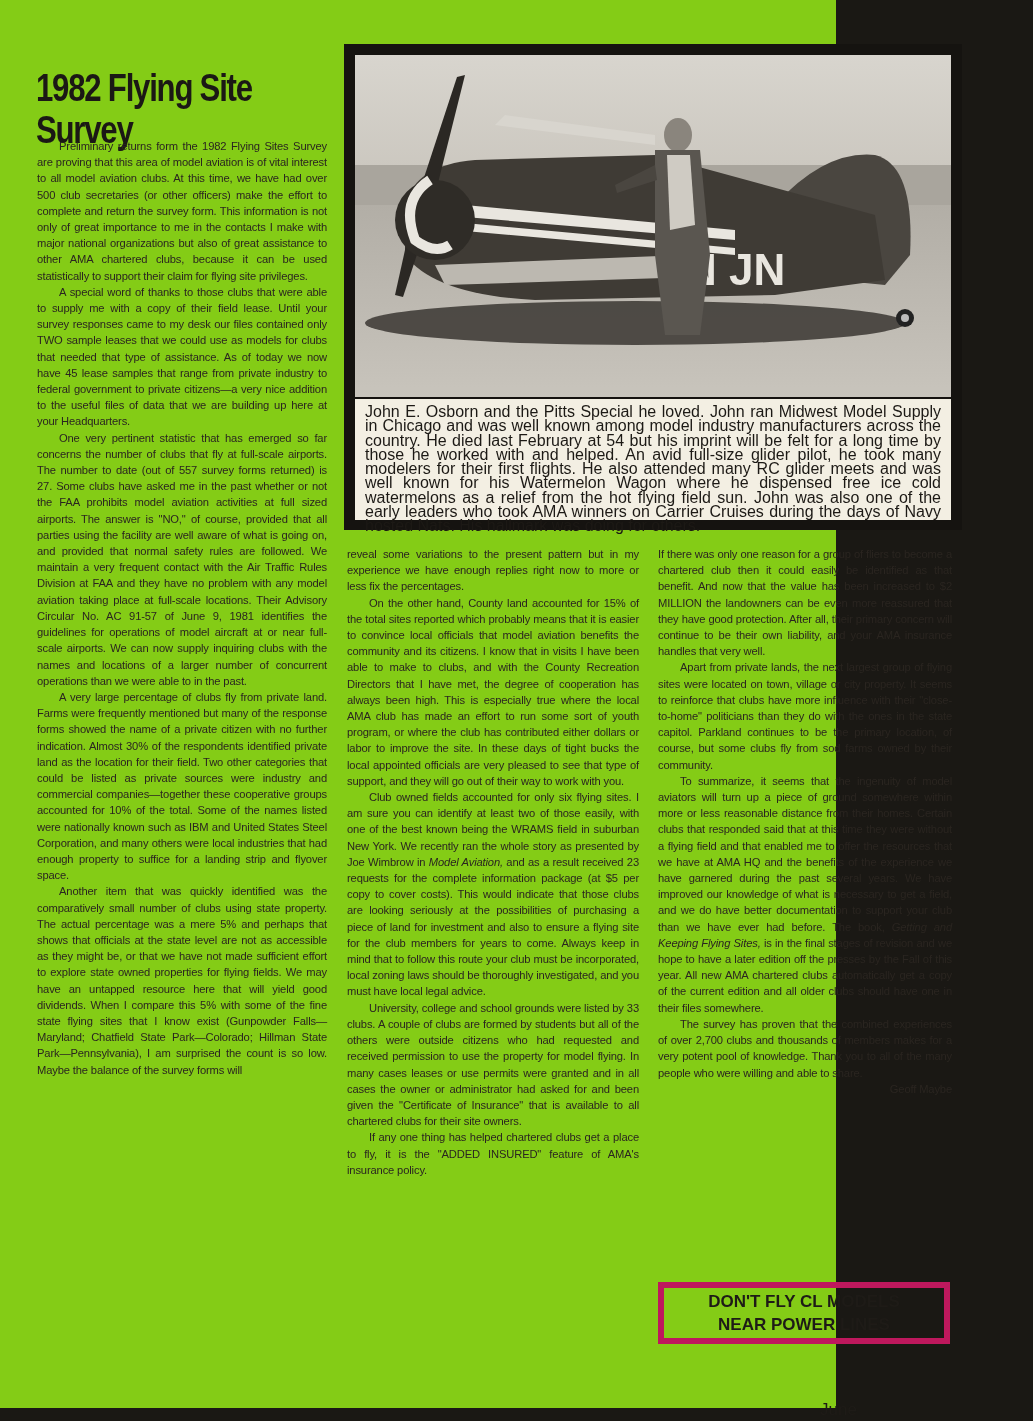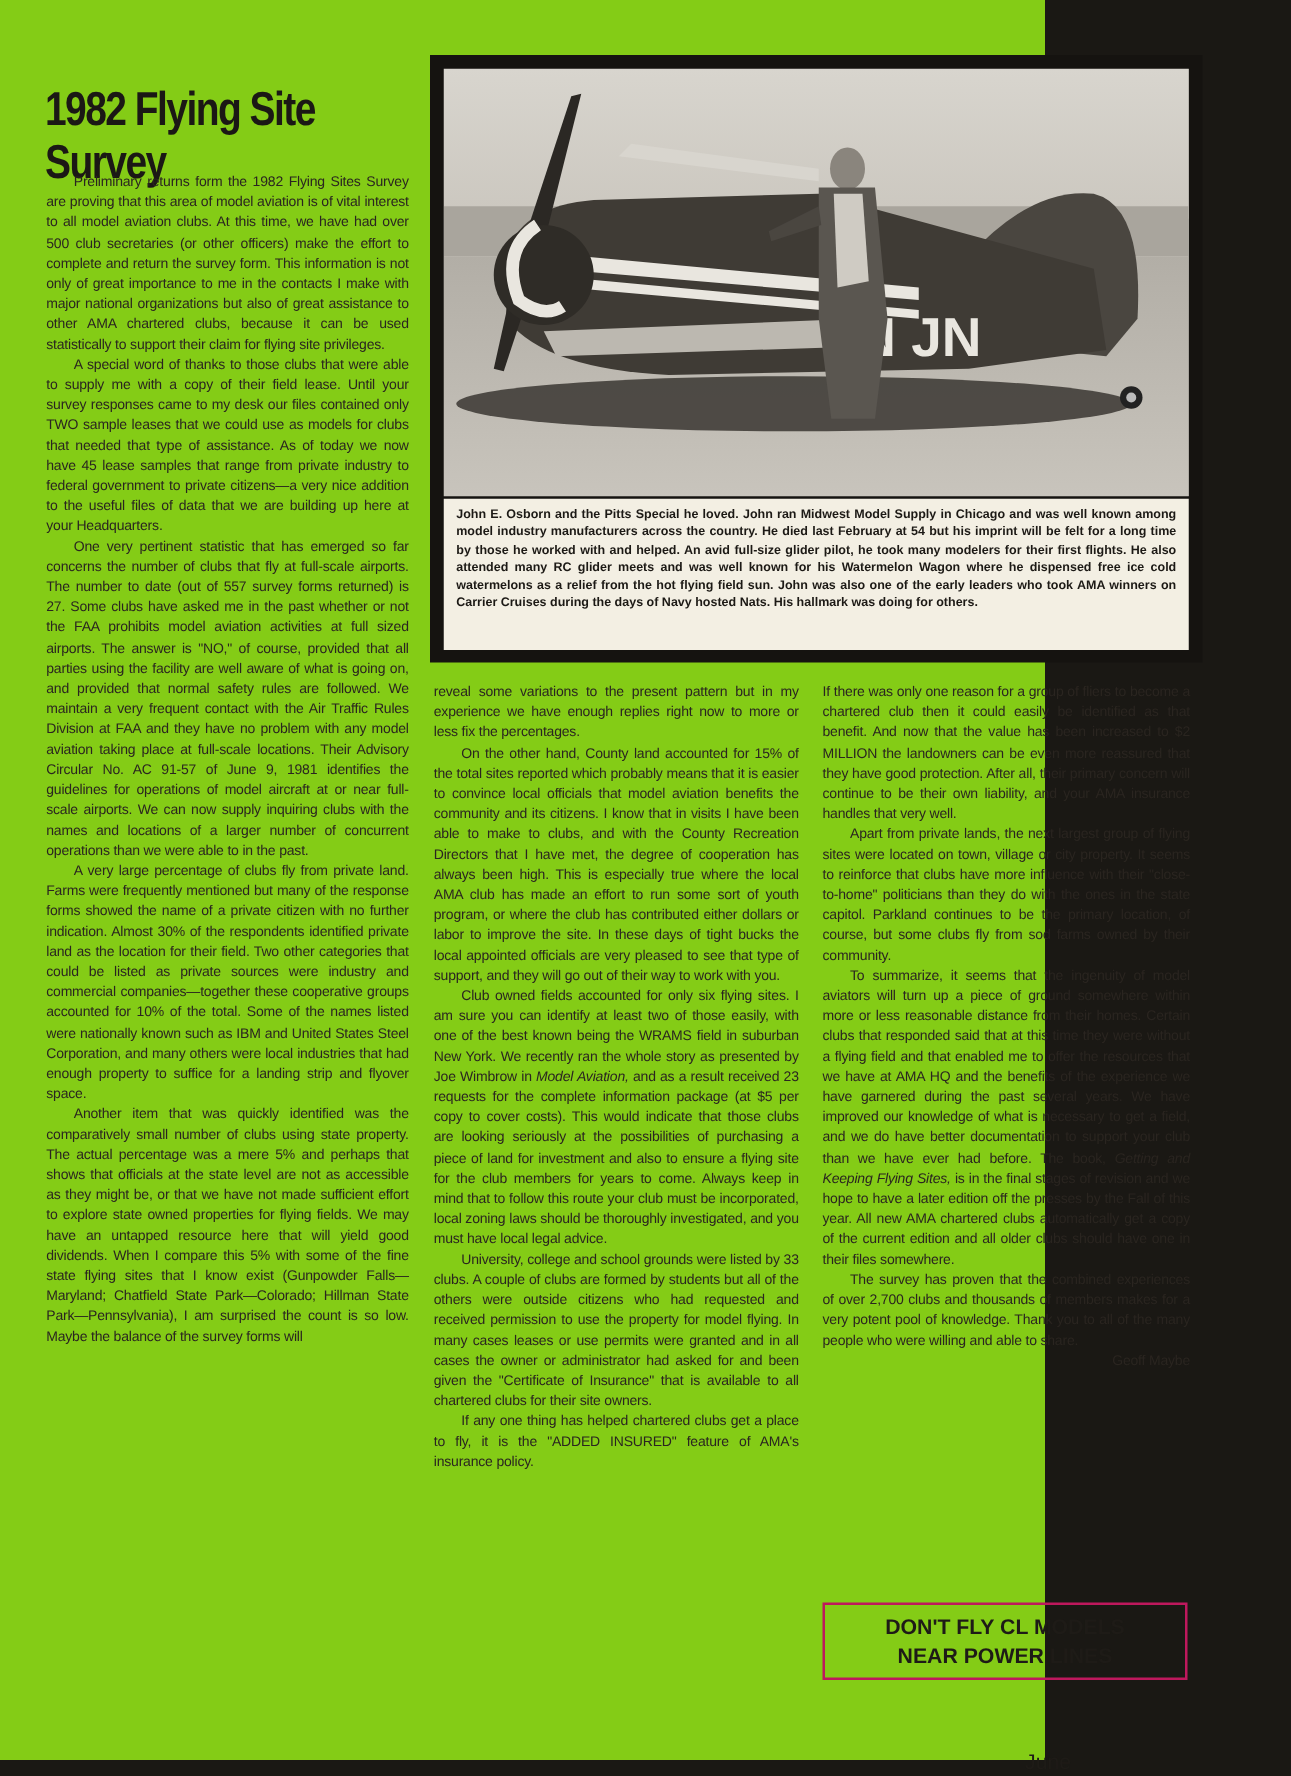--- a/index.html
+++ b/index.html
@@ -49,29 +49,29 @@
     position: absolute; left: 11px; top: 11px;
     width: 596px; height: 342px;
     background: linear-gradient(180deg, #cfcbc3 0%, #d9d6cf 40%, #bdb9b1 62%, #c9c5bd 100%);
     overflow: hidden;
   }
   .photo svg { display: block; }
   .caption {
     position: absolute; left: 11px; top: 355px; width: 596px; height: 121px;
     background: #f3efe3;
     padding: 6px 10px 4px 10px; box-sizing: border-box;
-    font-family: "Liberation Sans", sans-serif; font-weight: bold;
-    font-size: 10px; line-height: 14.3px; color: #1c1915;
+    font-family: "Liberation Sans", sans-serif; font-weight: normal;
+    font-size: 16px; line-height: 14.3px; color: #1c1915;
     text-align: justify;
   }
 
   .notice-box {
     position: absolute; left: 658px; top: 1282px;
     width: 292px; height: 62px;
-    border: 2px solid #be185d;
+    border: 6px solid #be185d;
     box-sizing: border-box;
     display: flex; flex-direction: column; align-items: center; justify-content: center;
     font-family: "Liberation Sans", sans-serif;
     font-weight: bold; font-size: 17px; line-height: 23px; color: #1e1b17;
   }
   .footer {
     position: absolute; left: 820px; top: 1360px;
     font-family: "Liberation Sans", sans-serif;
     font-size: 17px; color: #1e1b17; margin-top: 40px;
   }

